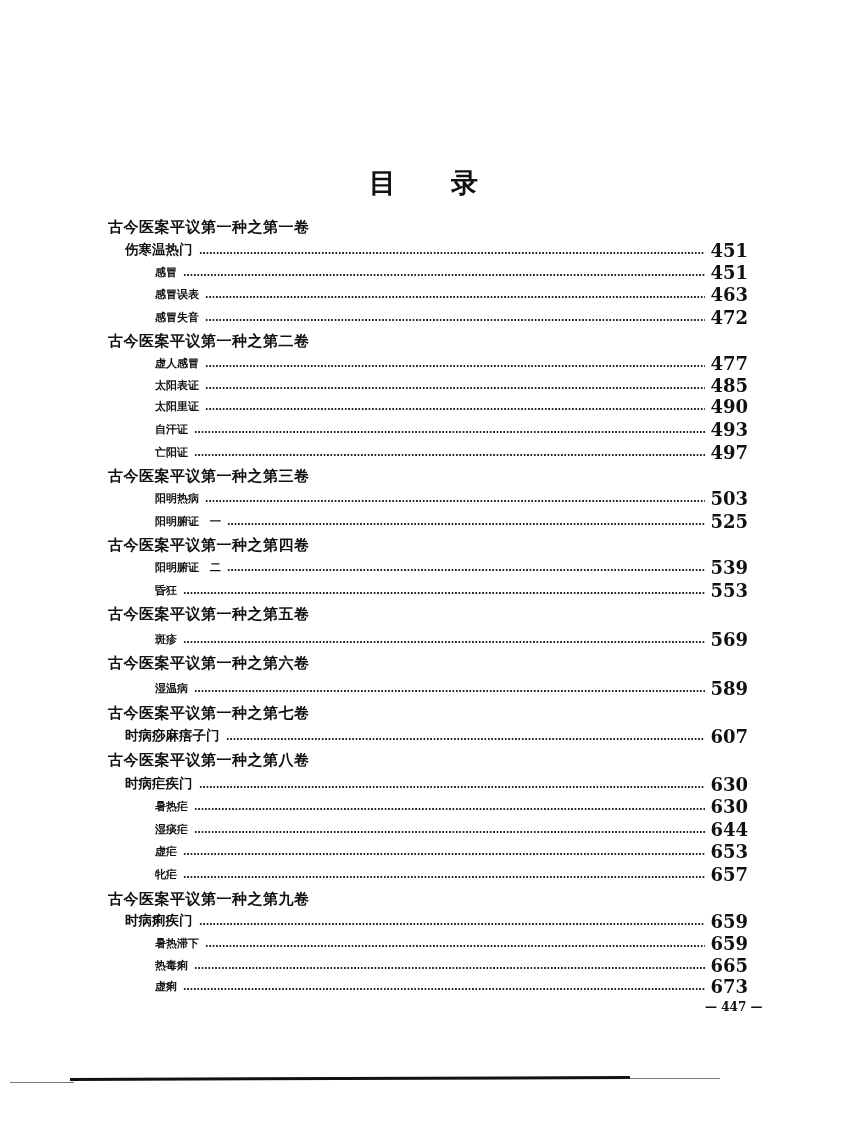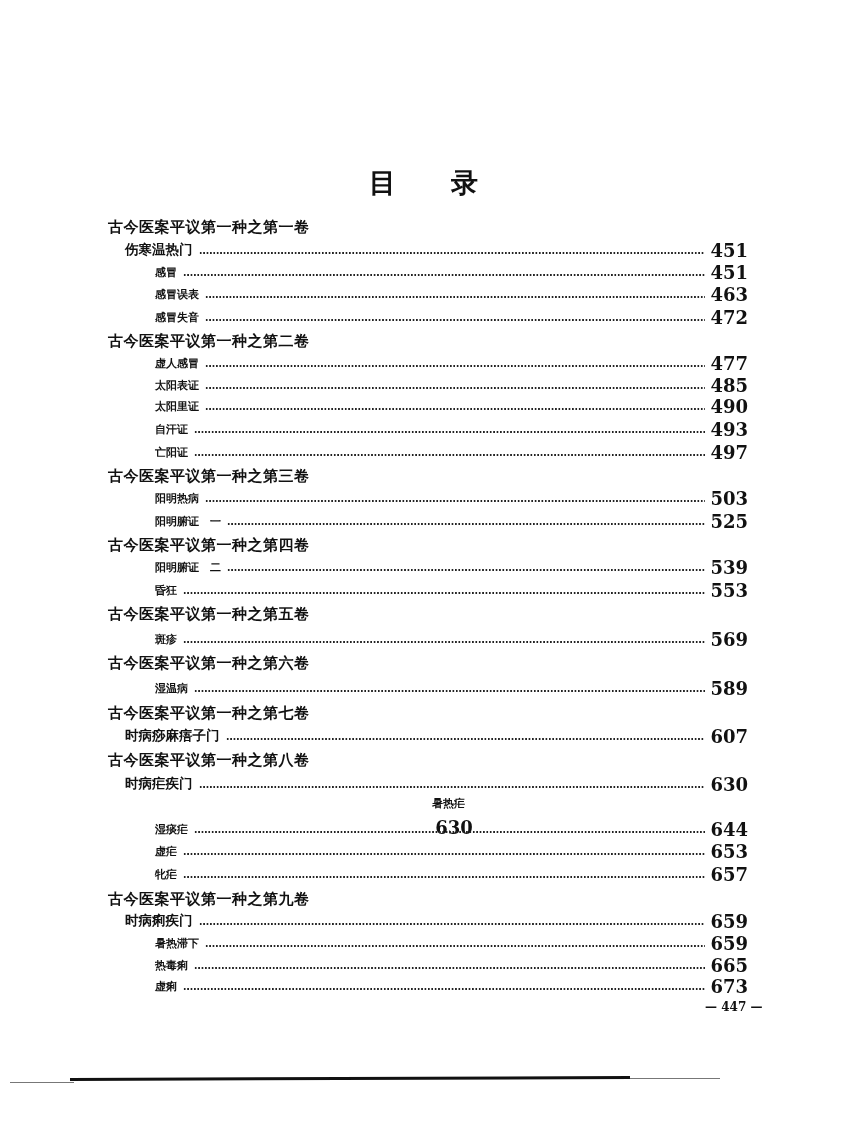--- a/index.html
+++ b/index.html
@@ -161,21 +161,21 @@
       <span class="page">607</span>
     </div>
     <div class="row vol" style="top: 750px; align-items: center;">
       <span class="label">古今医案平议第一种之第八卷</span>
     </div>
     <div class="row l1" style="top: 774px;">
       <span class="label">时病疟疾门</span>
       <span class="leader"></span>
       <span class="page">630</span>
     </div>
-    <div class="row l2" style="top: 796px; flex-direction: column;">
+    <div class="row l2" style="top: 796px;">
       <span class="label">暑热疟</span>
       <span class="leader"></span>
       <span class="page">630</span>
     </div>
     <div class="row l2" style="top: 819px;">
       <span class="label">湿痰疟</span>
       <span class="leader"></span>
       <span class="page">644</span>
     </div>
     <div class="row l2" style="top: 841px;">

